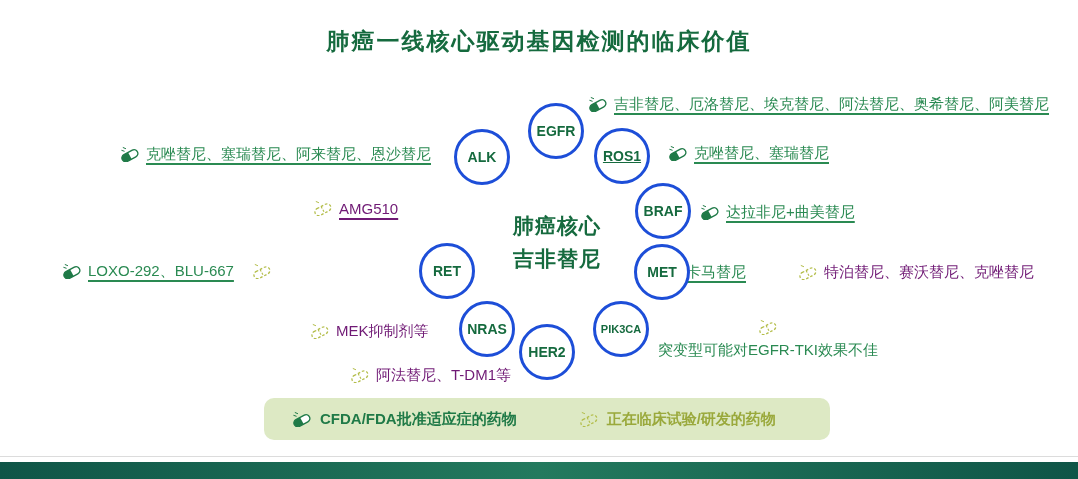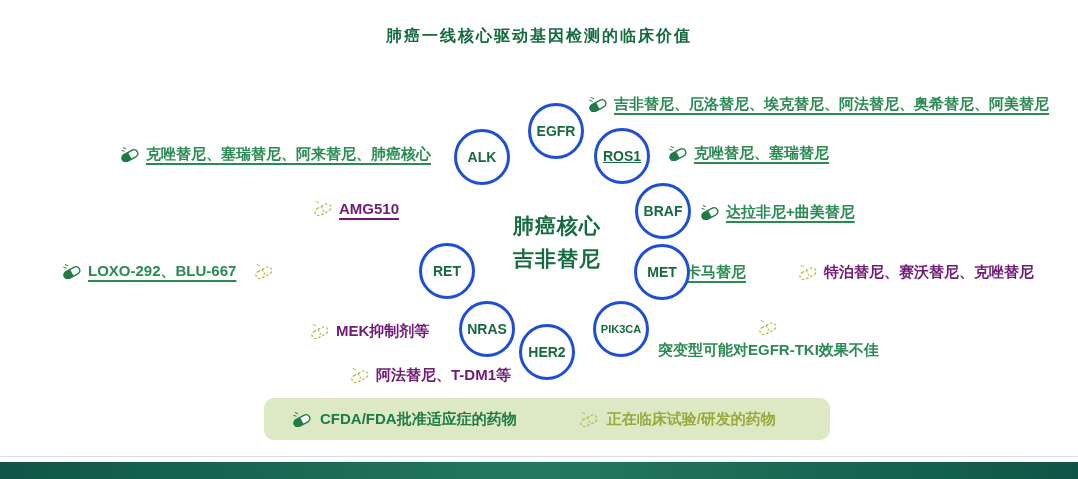--- a/index.html
+++ b/index.html
@@ -12,21 +12,21 @@
     overflow: hidden;
   }
 
   
   .title {
     position: absolute;
     top: 26px; left: 0;
     width: 100%;
     text-align: center;
     color: #156a3e;
-    font-size: 16px;
+    font-size: 23px;
     font-weight: 700;
     letter-spacing: 2px;
   }
 
   
   .gene {
     position: absolute;
     width: 56px; height: 56px;
     box-sizing: border-box;
     border: 3px solid #1d4ed8;
@@ -60,21 +60,21 @@
 
   
   .ann {
     position: absolute;
     display: flex;
     align-items: center;
     gap: 6px;
     height: 22px;
     white-space: nowrap;
     font-size: 15px;
-    font-weight: 700;
+    font-weight: 400;
     z-index: 2;
   }
   .ann .seg { display: flex; align-items: center; gap: 6px; }
   .ann .seg + .seg { margin-left: 12px; }
 
   .t-approved {
     color: #2a8a52;
     text-decoration: underline;
     text-underline-offset: 4px;
     text-decoration-thickness: 1.5px;
@@ -189,21 +189,21 @@
     <svg class="pill pill-approved">
         <use href="#pill-solid"></use>
       </svg>
     <span class="t-approved">吉非替尼、厄洛替尼、埃克替尼、阿法替尼、奥希替尼、阿美替尼</span>
   </div>
 
   <div class="ann" style="left:120px; top:143px;">
     <svg class="pill pill-approved">
         <use href="#pill-solid"></use>
       </svg>
-    <span class="t-approved">克唑替尼、塞瑞替尼、阿来替尼、肺癌核心</span>
+    <span class="t-approved">克唑替尼、塞瑞替尼、阿来替尼、恩沙替尼</span>
   </div>
 
   <div class="ann" style="left:668px; top:142px;">
     <svg class="pill pill-approved">
         <use href="#pill-solid"></use>
       </svg>
     <span class="t-approved">克唑替尼、塞瑞替尼</span>
   </div>
 
   <div class="ann" style="left:313px; top:197px;">

